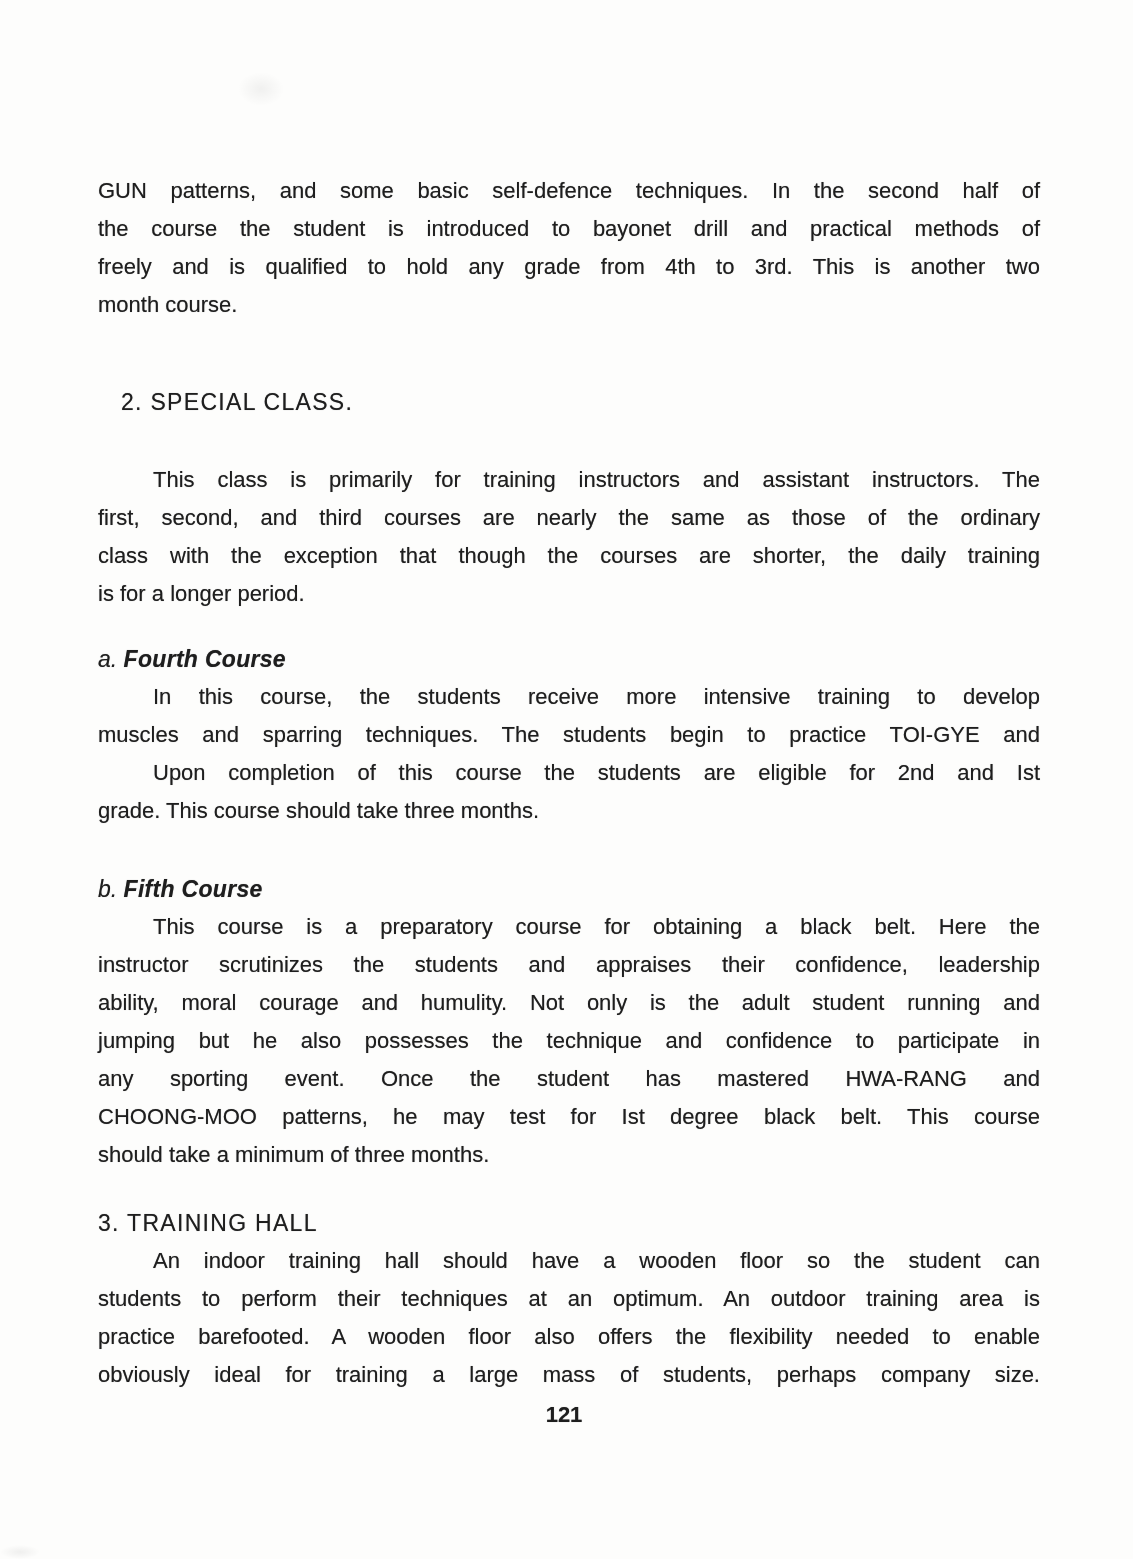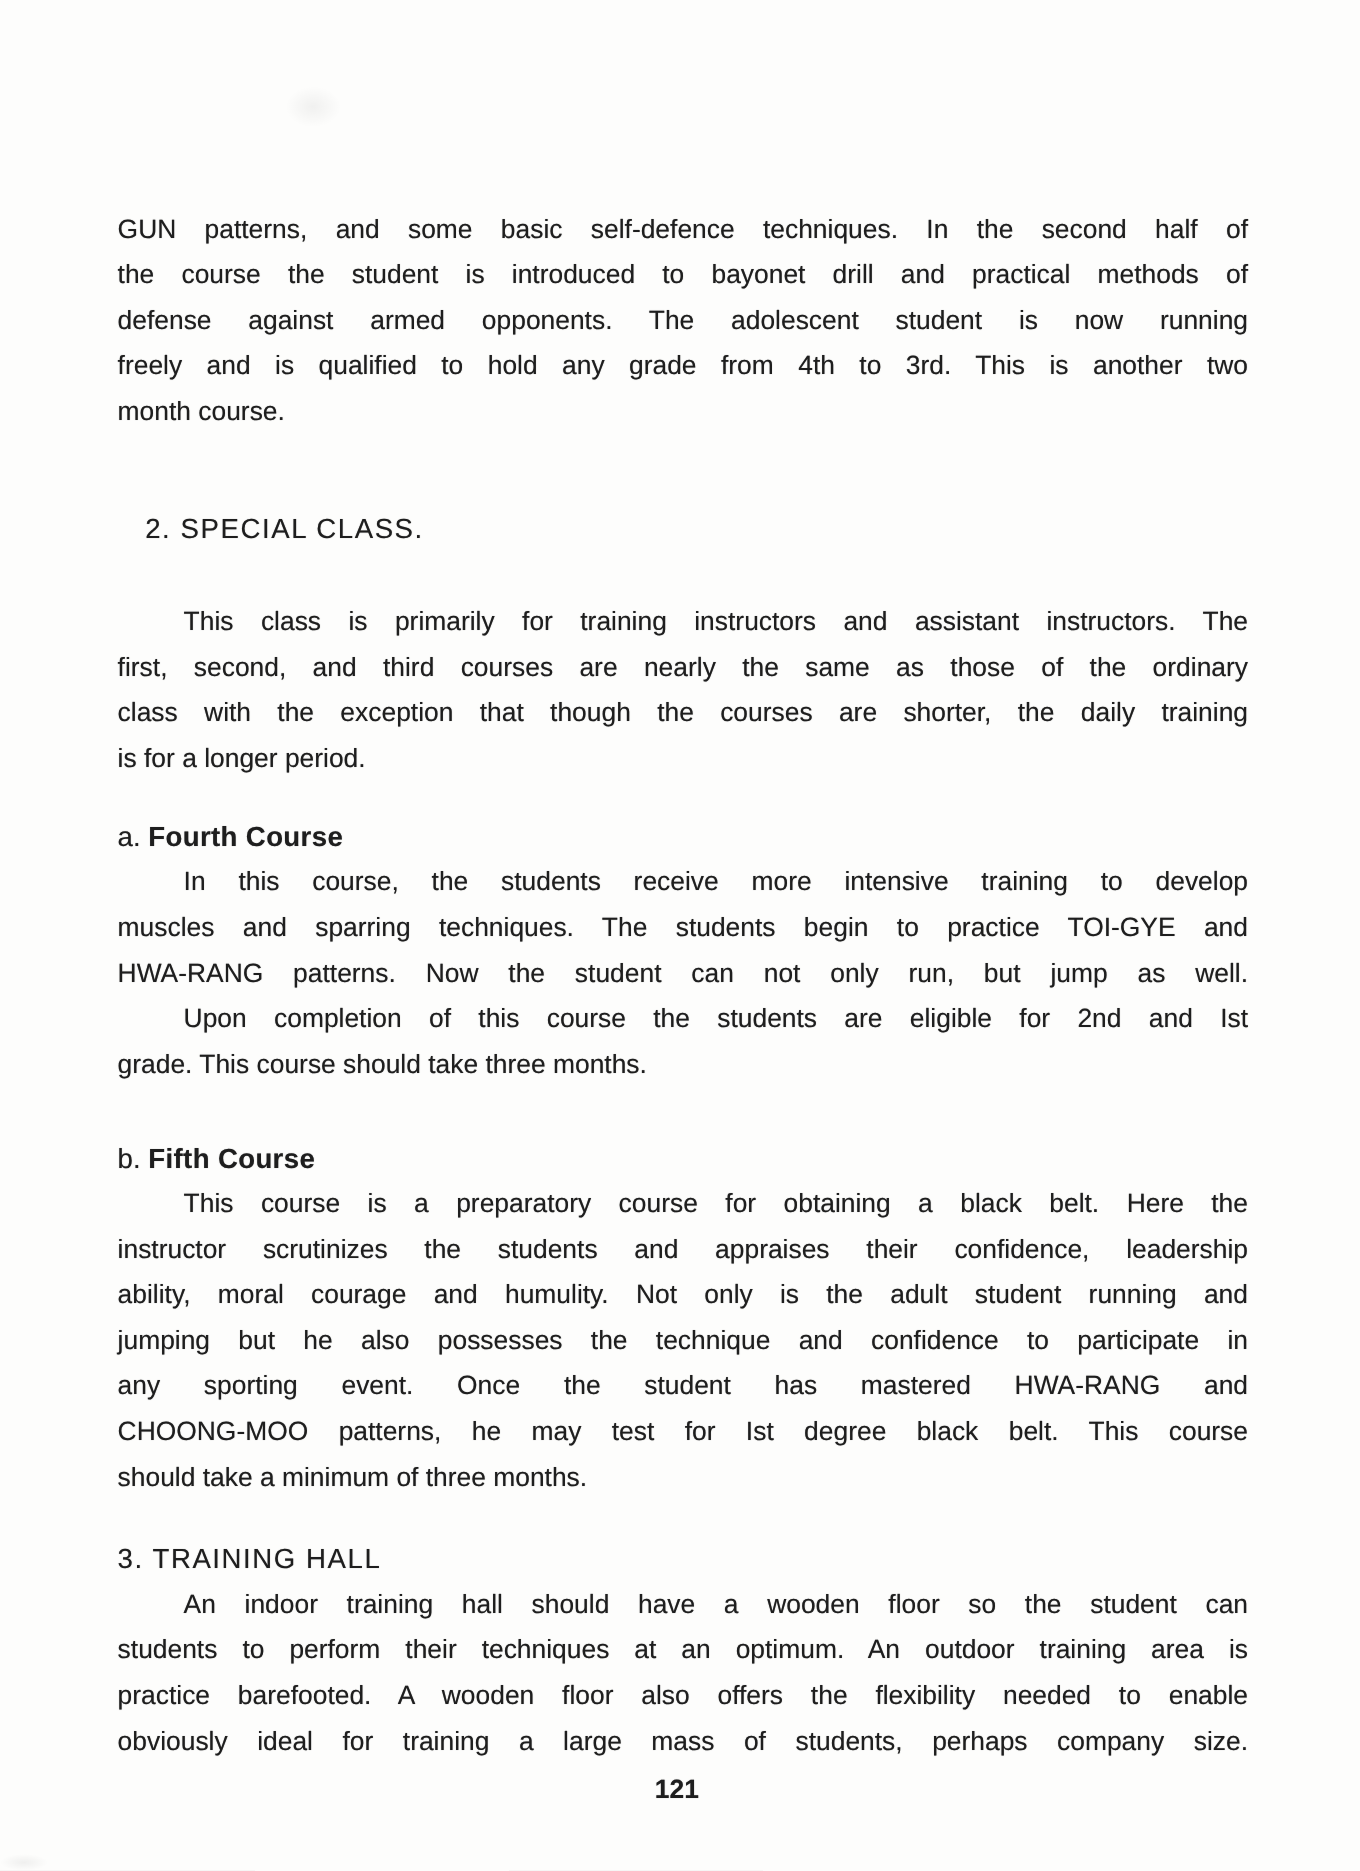--- a/index.html
+++ b/index.html
@@ -34,21 +34,21 @@
   .line.indent { text-indent: 55px; }
 
   .h-caps {
     font-size: 23px;
     line-height: 38px;
     letter-spacing: 1.3px;
     font-weight: 400;
   }
   .h-caps.hindent { margin-left: 23px; }
 
-  .h-sub { font-size: 23px; line-height: 38px; }
+  .h-sub { font-size: 23px; line-height: 38px; font-style: italic; }
   .h-sub .h-bold { font-weight: 700; letter-spacing: 0.3px; }
   .h-sub .h-prefix { font-weight: 400; }
 
   
   .blk-1 { margin-top: 59px; }
   .blk-2 { margin-top: 40px; }
   .blk-3 { margin-top: 27px; }
   .blk-6 { margin-top: 40px; }
   .blk-8 { margin-top: 30px; }
 
@@ -91,36 +91,34 @@
   <div class="art art-right-top"></div>
   <div class="art art-right-mid"></div>
   <div class="art art-smudge-top"></div>
   <div class="art art-right-bottom"></div>
   <div class="art art-bottom-left"></div>
 
   <div class="content" id="content">
       <div class="para blk-0">
         <div class="line">GUN patterns, and some basic self-defence techniques. In the second half of</div>
         <div class="line">the course the student is introduced to bayonet drill and practical methods of</div>
-        <div class="line">defense against armed opponents. The adolescent student is now running</div>
         <div class="line">freely and is qualified to hold any grade from 4th to 3rd. This is another two</div>
         <div class="line last-left">month course.</div>
       </div>
       <div class="h-caps blk-1 hindent">2. SPECIAL CLASS.</div>
       <div class="para blk-2">
         <div class="line indent">This class is primarily for training instructors and assistant instructors. The</div>
         <div class="line">first, second, and third courses are nearly the same as those of the ordinary</div>
         <div class="line">class with the exception that though the courses are shorter, the daily training</div>
         <div class="line last-left">is for a longer period.</div>
       </div>
       <div class="h-sub blk-3"><span class="h-prefix">a.</span> <span class="h-bold">Fourth Course</span></div>
       <div class="para blk-4">
         <div class="line indent">In this course, the students receive more intensive training to develop</div>
         <div class="line">muscles and sparring techniques. The students begin to practice TOI-GYE and</div>
-        <div class="line">HWA-RANG patterns. Now the student can not only run, but jump as well.</div>
       </div>
       <div class="para blk-5">
         <div class="line indent">Upon completion of this course the students are eligible for 2nd and Ist</div>
         <div class="line last-left">grade. This course should take three months.</div>
       </div>
       <div class="h-sub blk-6"><span class="h-prefix">b.</span> <span class="h-bold">Fifth Course</span></div>
       <div class="para blk-7">
         <div class="line indent">This course is a preparatory course for obtaining a black belt. Here the</div>
         <div class="line">instructor scrutinizes the students and appraises their confidence, leadership</div>
         <div class="line">ability, moral courage and humulity. Not only is the adult student running and</div>

